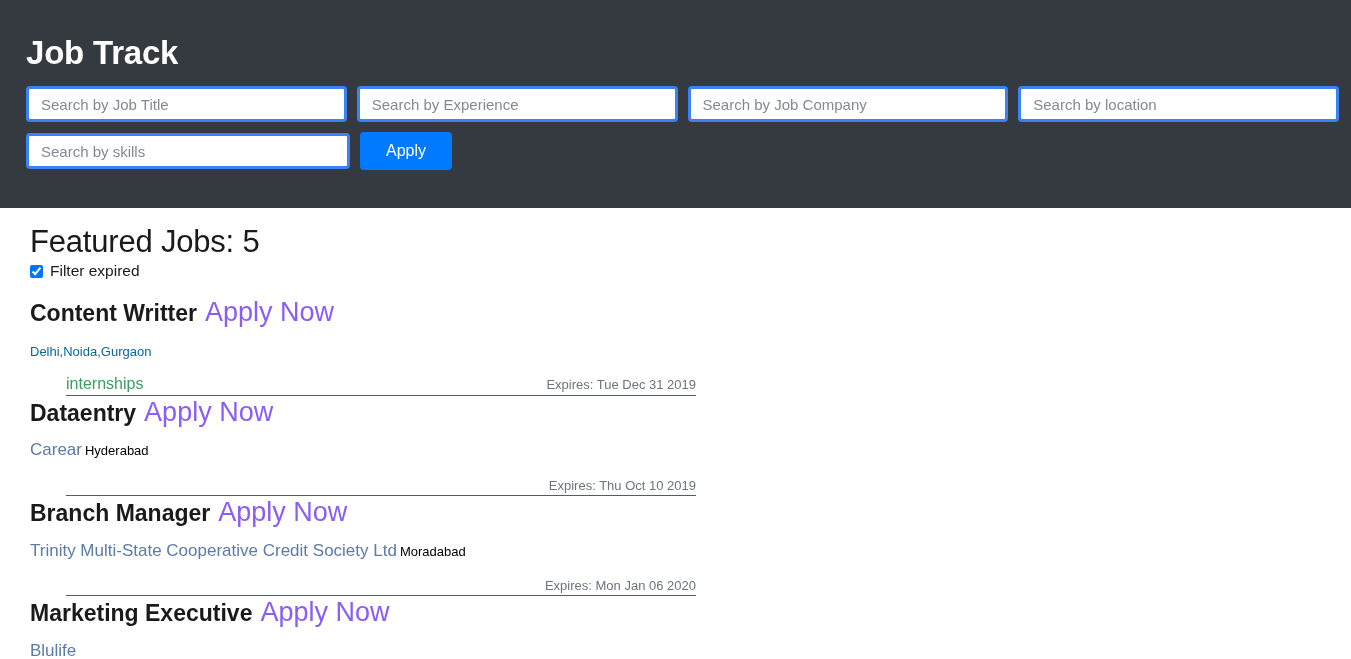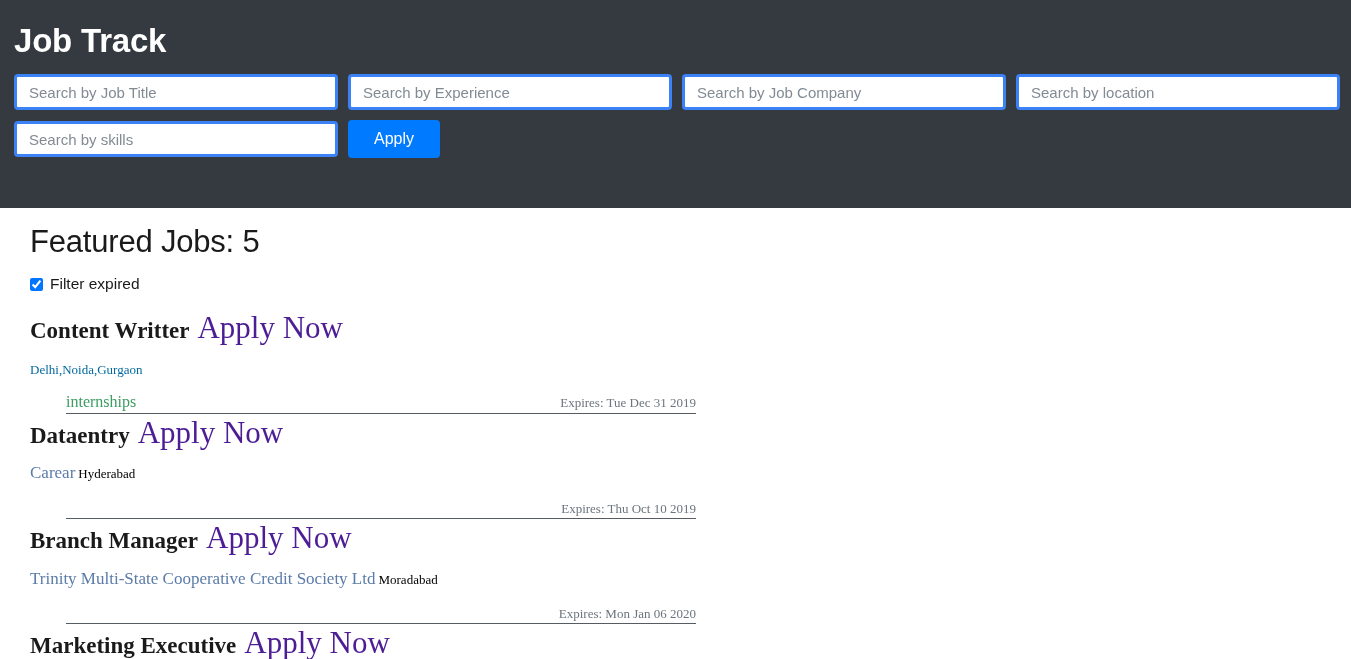--- a/index.html
+++ b/index.html
@@ -12,21 +12,21 @@
     overflow: hidden;
     background: #ffffff;
     font-family: "Liberation Sans", sans-serif;
   }
 
   
   .navbar {
     background: #343a40;
     width: 1351px;
     height: 208px;
-    padding: 0;
+    padding: 12px;
     position: relative;
   }
   .brand {
     color: #ffffff;
     font-size: 33px;
     font-weight: bold;
     letter-spacing: -0.2px;
     padding: 24px 0 0 14px;
     line-height: 1;
     margin: 0;
@@ -87,50 +87,50 @@
   .sort-bar a {
     color: #2c7be5;
     text-decoration: none;
   }
   .sort-sep { color: #333; padding: 0 1px; }
 
   .filter-row {
     display: flex;
     align-items: center;
     gap: 7px;
-    margin-top: 15px;
+    margin-top: 2px;
     font-size: 15.5px;
     color: #1a1a1a;
   }
   .filter-row input[type="checkbox"] {
     width: 13px;
     height: 13px;
     margin: 0;
   }
 
   .job-list { margin-top: 16px; }
 
-  .job-card { width: 630px; font-family: Liberation Serif, serif; }
+  .job-card { width: 630px; }
 
   .job-title-row {
     display: flex;
     align-items: baseline;
     gap: 8px;
     font-size: 23px;
     line-height: 1.25;
     margin: 0;
   }
   .job-title {
     color: #1a1a1a;
     font-weight: bold;
     font-size: 23px;
   }
   .apply-now {
-    color: #4c1d95;
-    font-size: 31px;
+    color: #8b5cf6;
+    font-size: 27px;
     text-decoration: none;
     font-weight: normal;
   }
 
   .job-meta {
     margin-top: 12px;
     line-height: 1.1;
   }
   .company {
     color: #5b7ba8;

